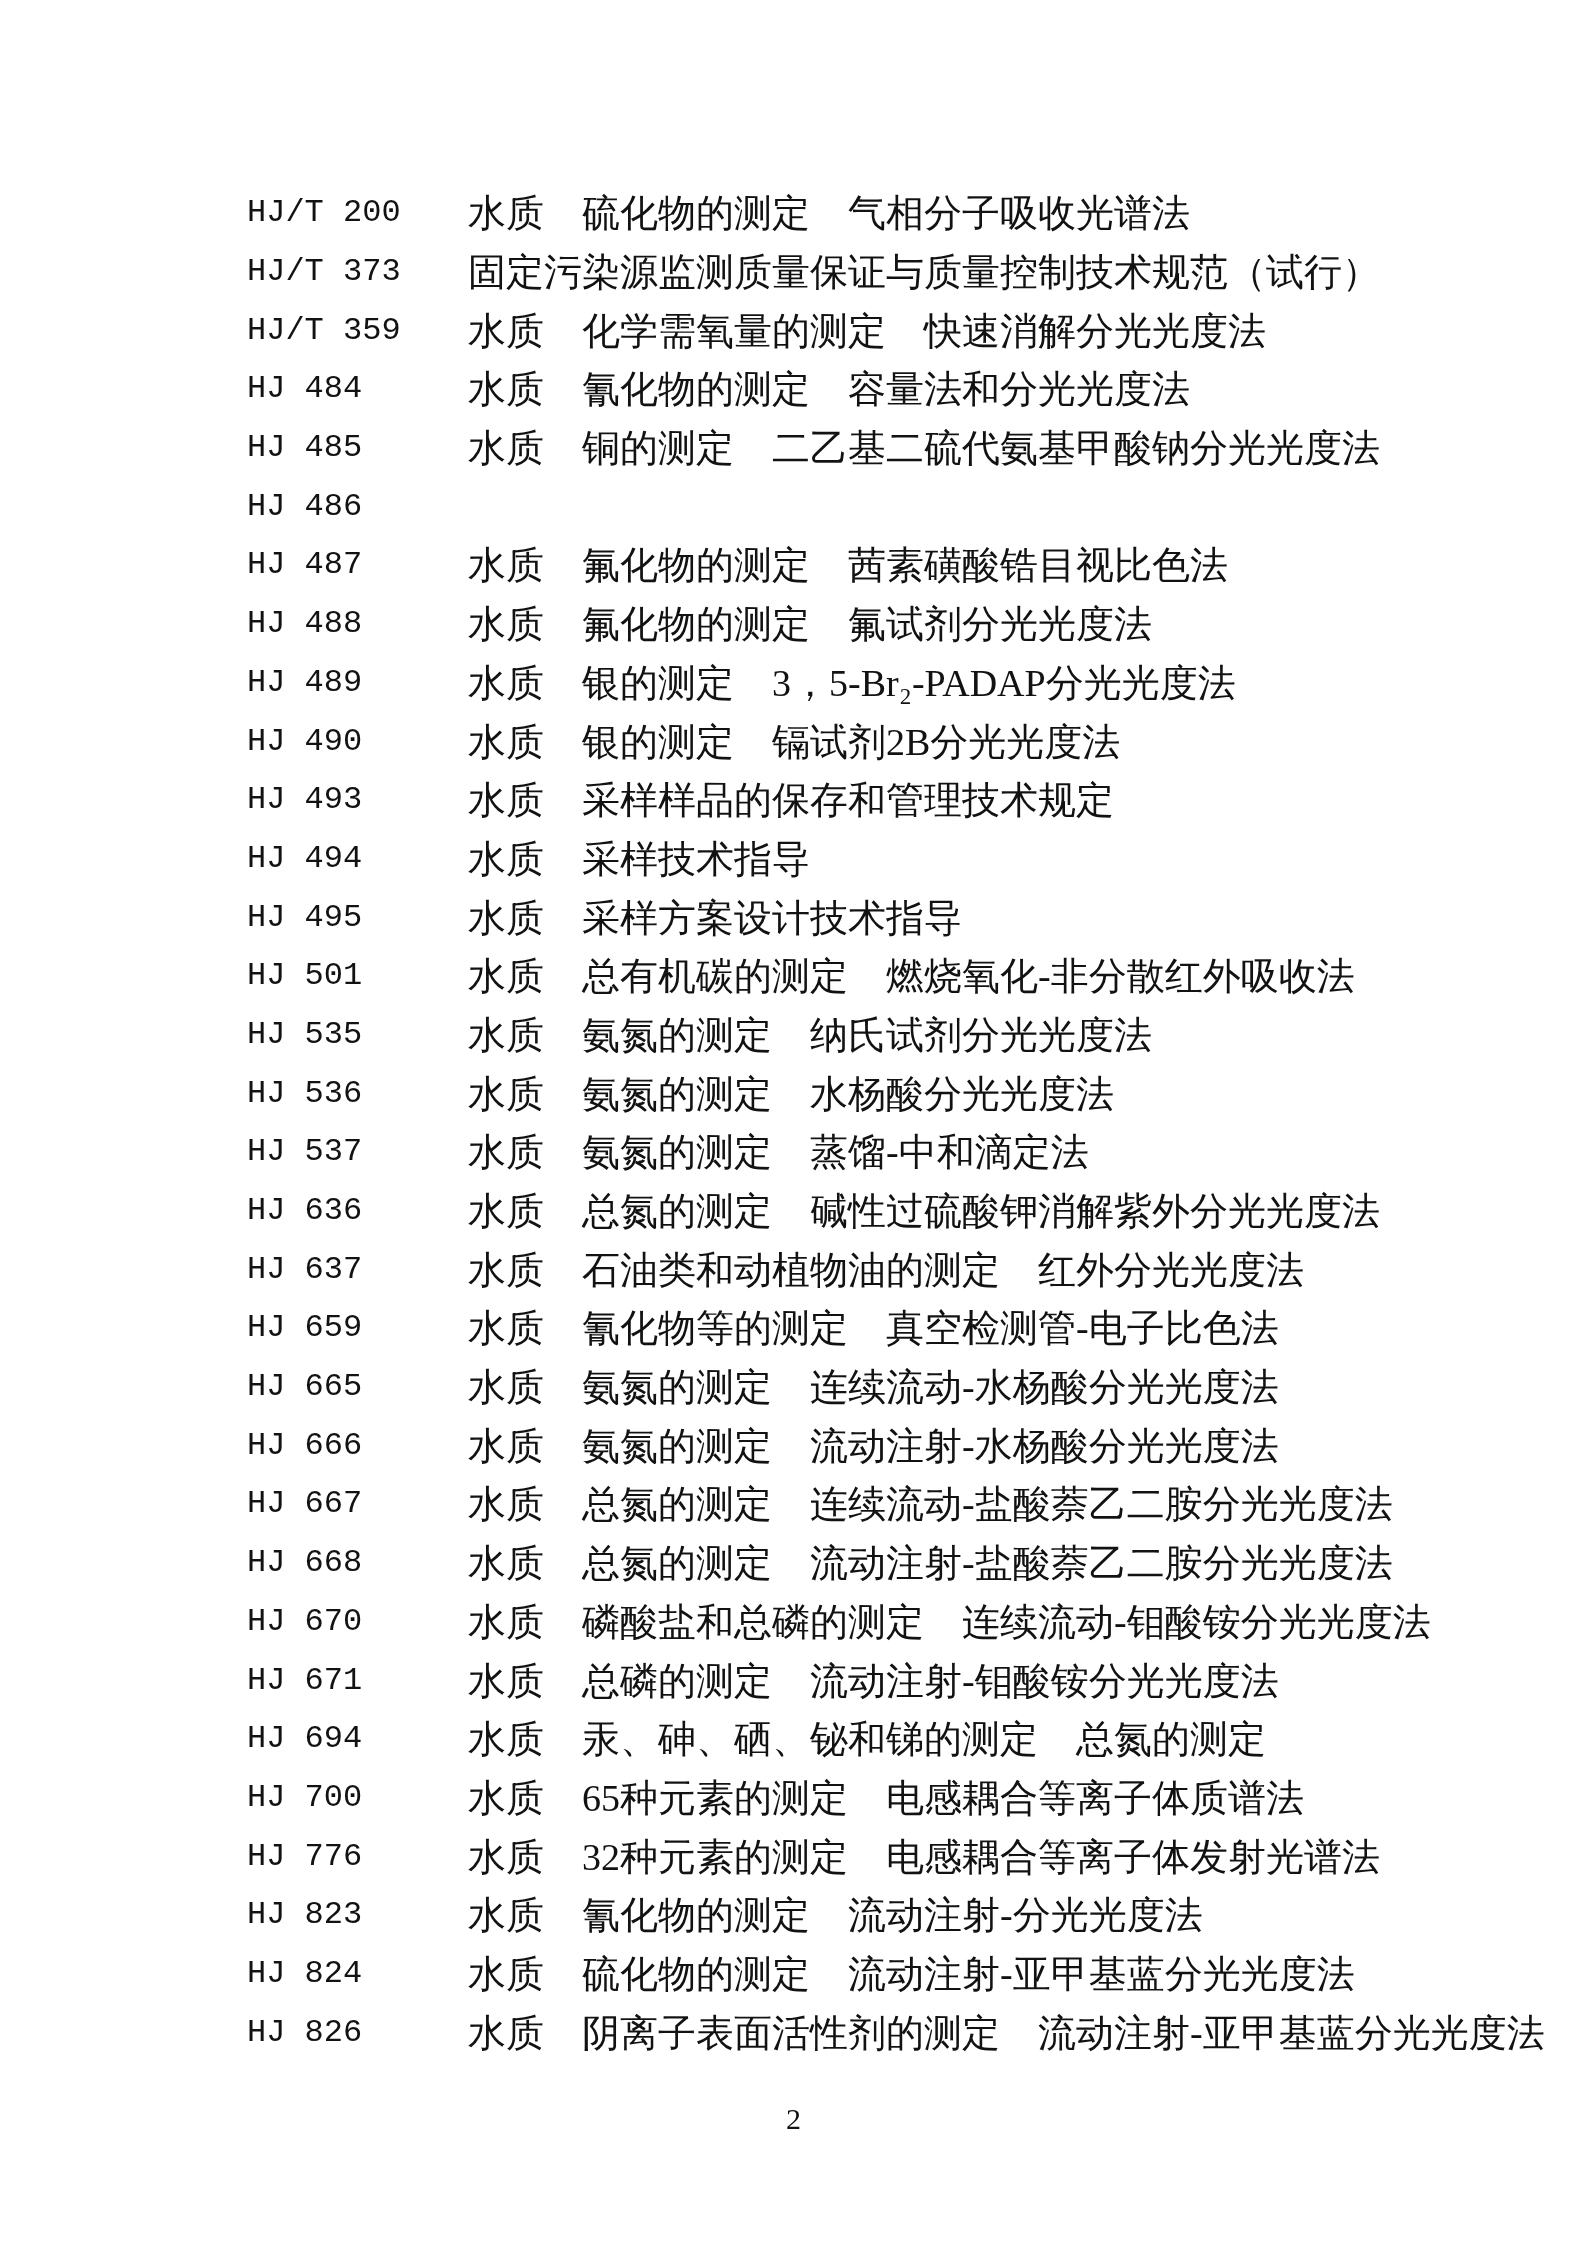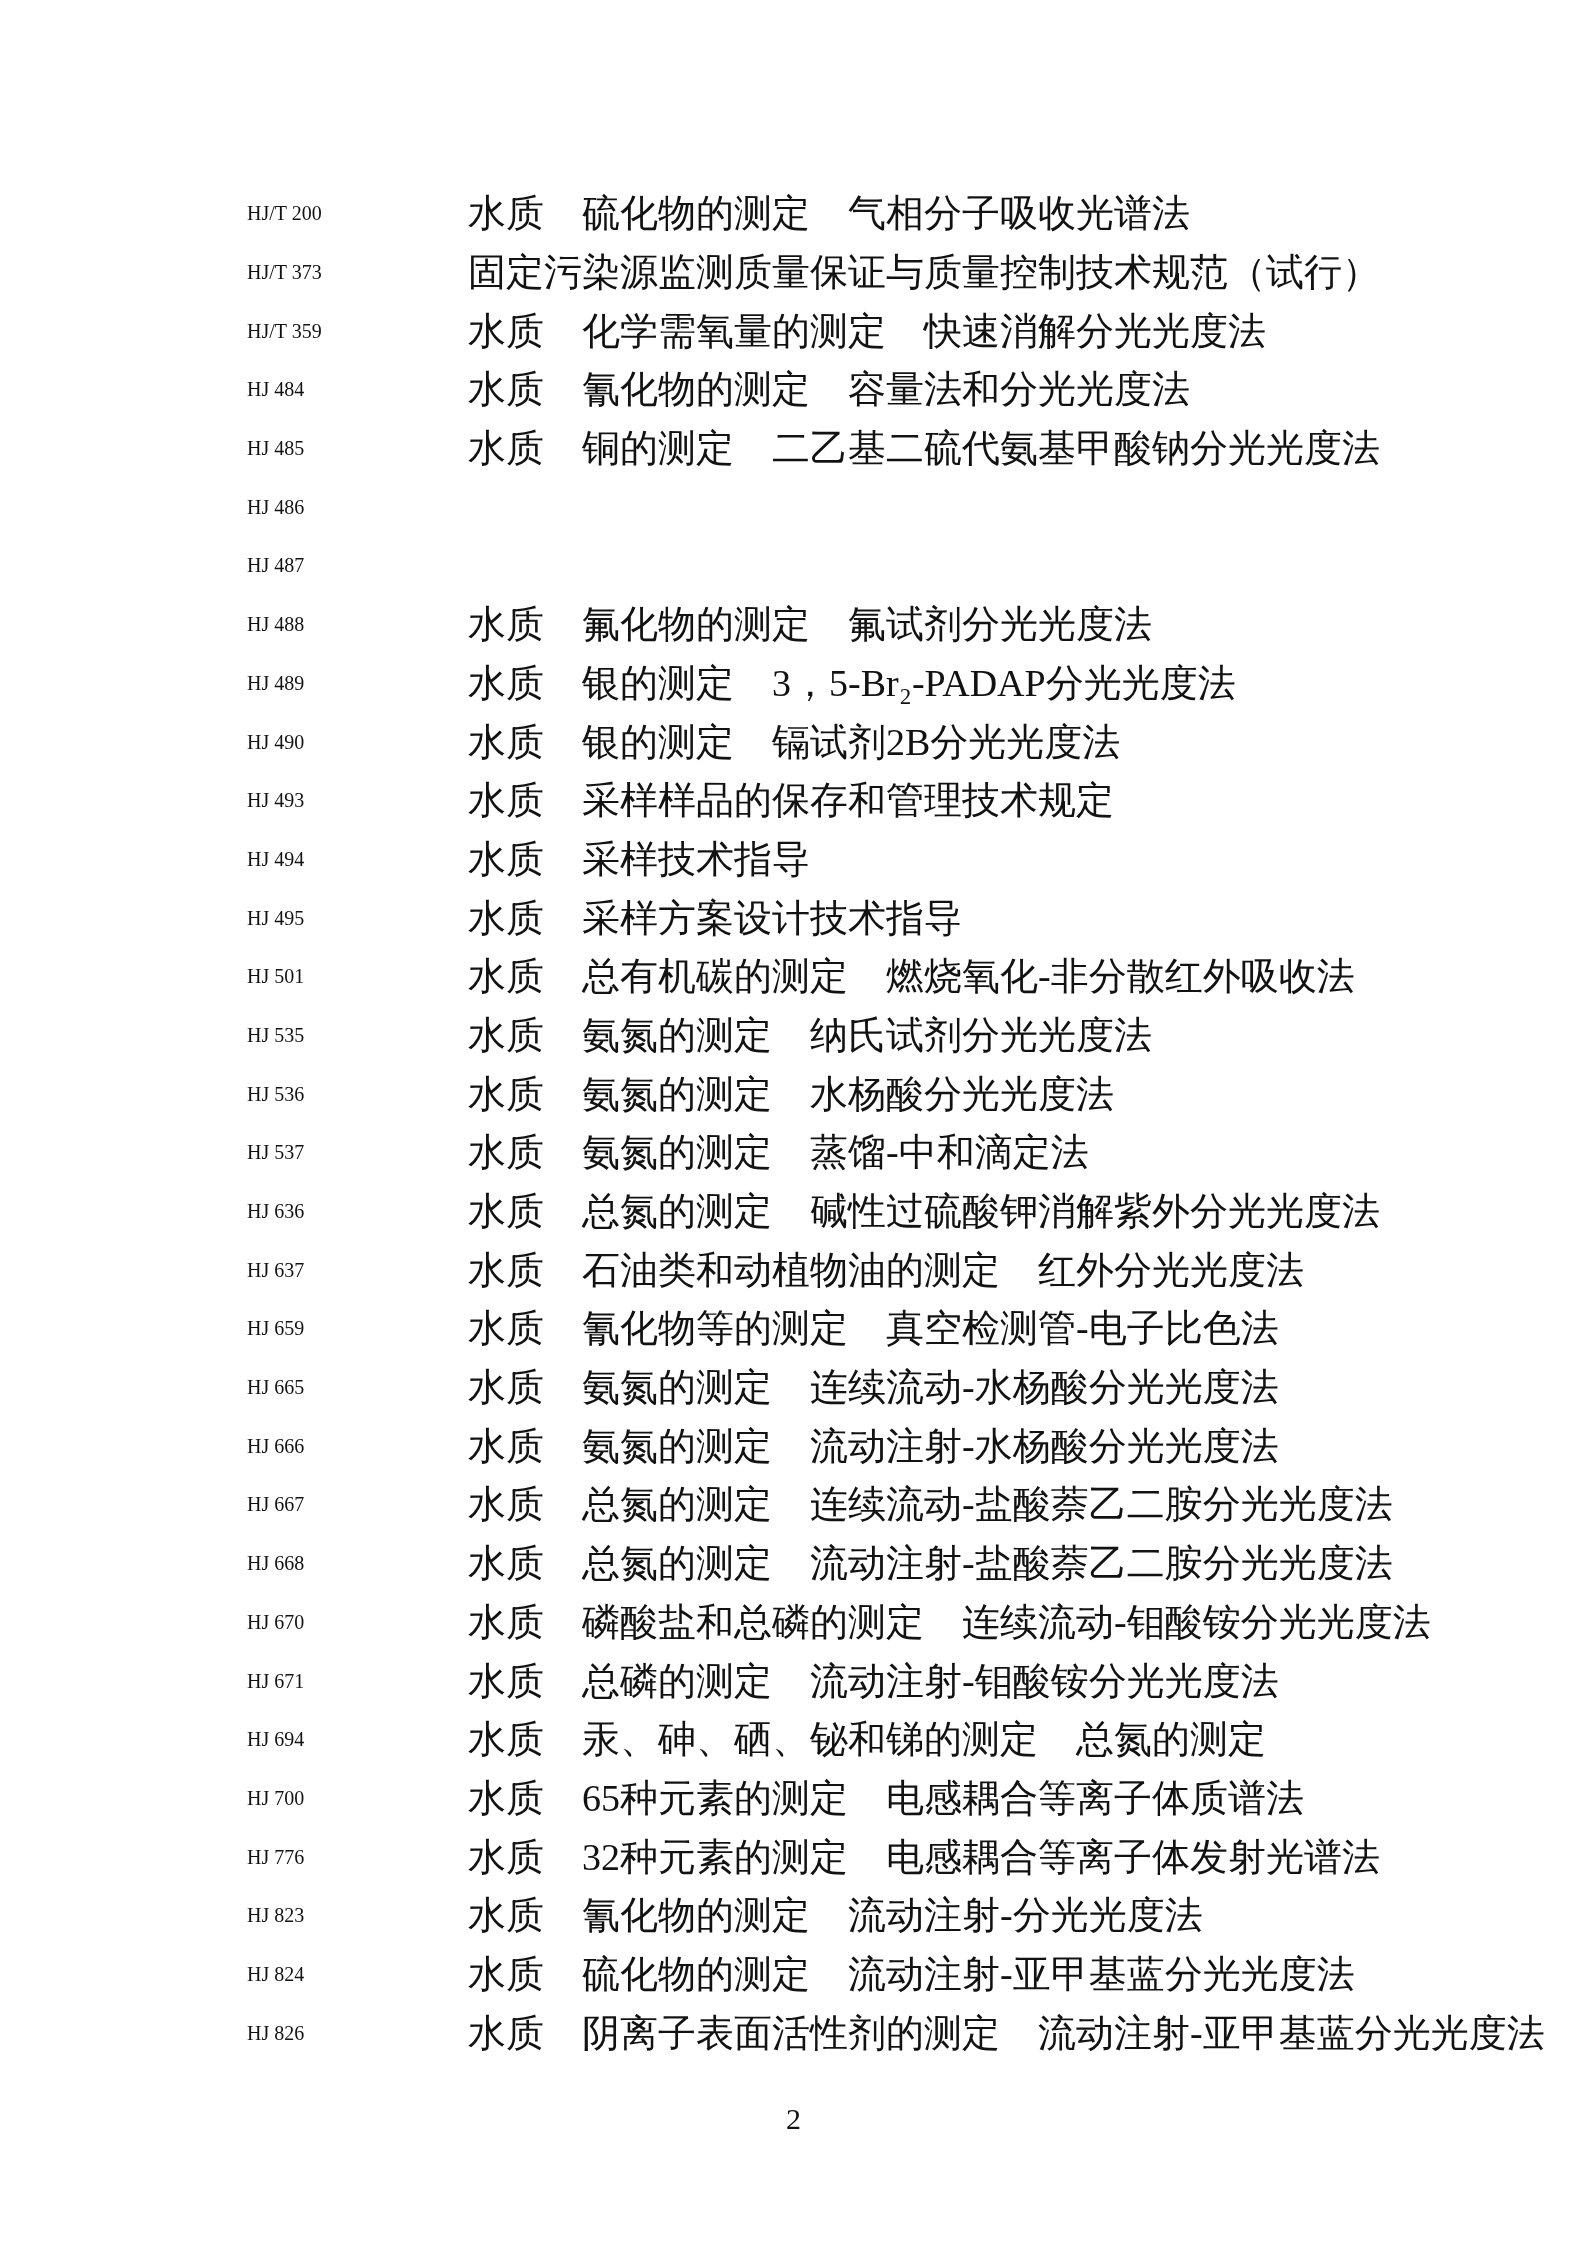--- a/index.html
+++ b/index.html
@@ -24,22 +24,23 @@
   }
   .row {
     height: 58.7px;
     display: flex;
     align-items: center;
     white-space: nowrap;
   }
   .code {
     flex: 0 0 221px;
     width: 221px;
-    font-size: 20px;
+    font-size: 32px;
     line-height: 1;
+    font-family: Liberation Mono, monospace;
   }
   .title {
     font-size: 38px;
     line-height: 1;
   }
   .page-footer {
     position: absolute;
     top: 2104px;
     left: 0;
     width: 100%;
@@ -79,20 +80,21 @@
     <span class="code">HJ 485</span>
     <span class="title">水质　铜的测定　二乙基二硫代氨基甲酸钠分光光度法</span>
   </div>
 
   <div class="row">
     <span class="code">HJ 486</span>
   </div>
 
   <div class="row">
     <span class="code">HJ 487</span>
+    <span class="title">水质　氟化物的测定　茜素磺酸锆目视比色法</span>
   </div>
 
   <div class="row">
     <span class="code">HJ 488</span>
     <span class="title">水质　氟化物的测定　氟试剂分光光度法</span>
   </div>
 
   <div class="row">
     <span class="code">HJ 489</span>
     <span class="title">水质　银的测定　3，5-Br₂-PADAP分光光度法</span>

